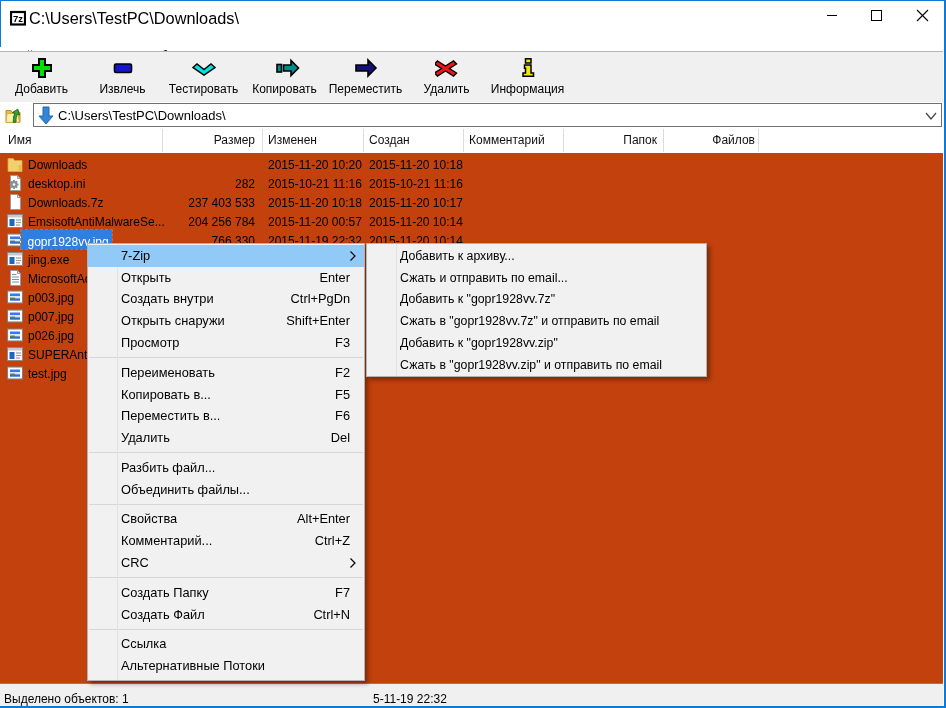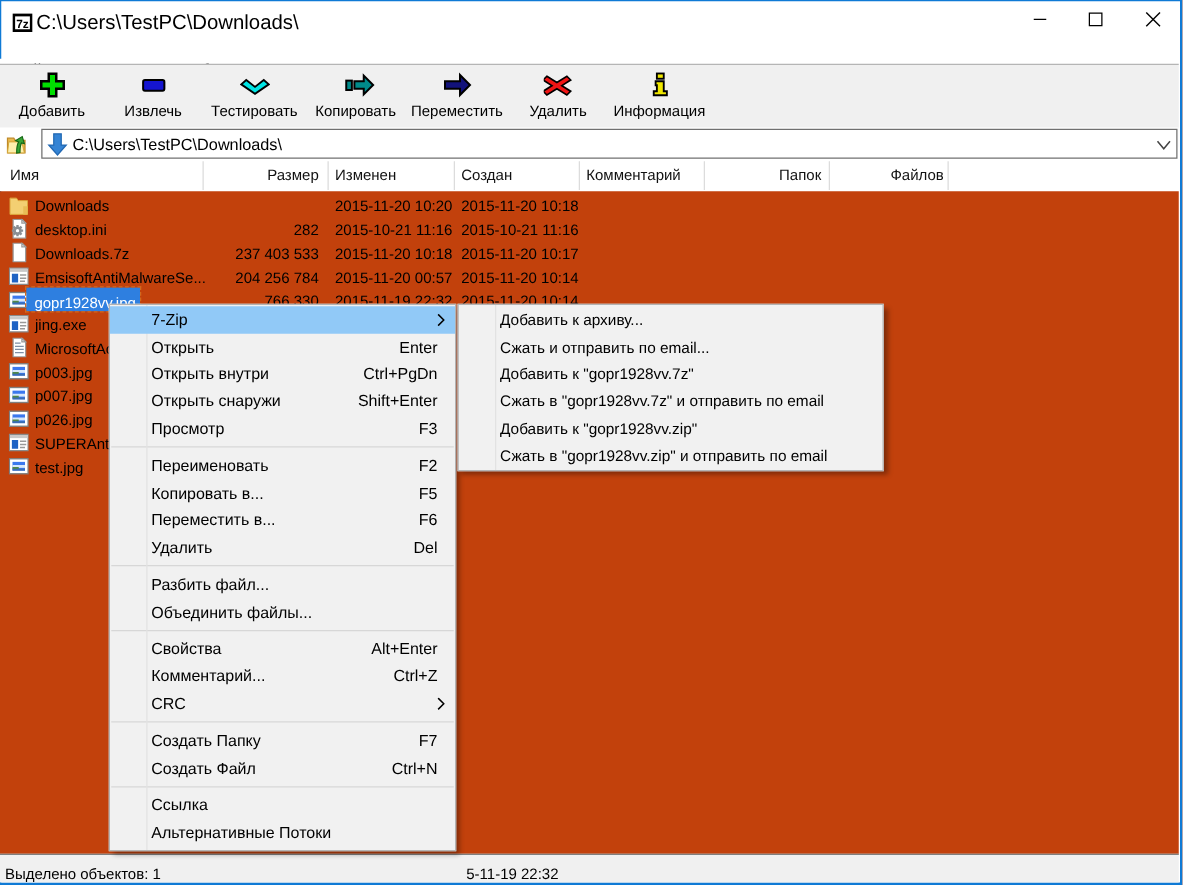--- a/index.html
+++ b/index.html
@@ -344,21 +344,21 @@
       <span class="t">7-Zip</span>
     <svg class="arrow" width="10" height="10" viewBox="0 0 10 10">
         <path d="M2.5 0.5 L7 5 L2.5 9.5" fill="none" stroke="#000" stroke-width="1.2"></path>
       </svg>
   </div>
   <div class="mi">
       <span class="t">Открыть</span>
       <span class="a">Enter</span>
     </div>
   <div class="mi">
-      <span class="t">Открыть внутри</span>
+      <span class="t">Создать внутри</span>
       <span class="a">Ctrl+PgDn</span>
     </div>
   <div class="mi">
       <span class="t">Открыть снаружи</span>
       <span class="a">Shift+Enter</span>
     </div>
   <div class="mi">
       <span class="t">Просмотр</span>
       <span class="a">F3</span>
     </div>

